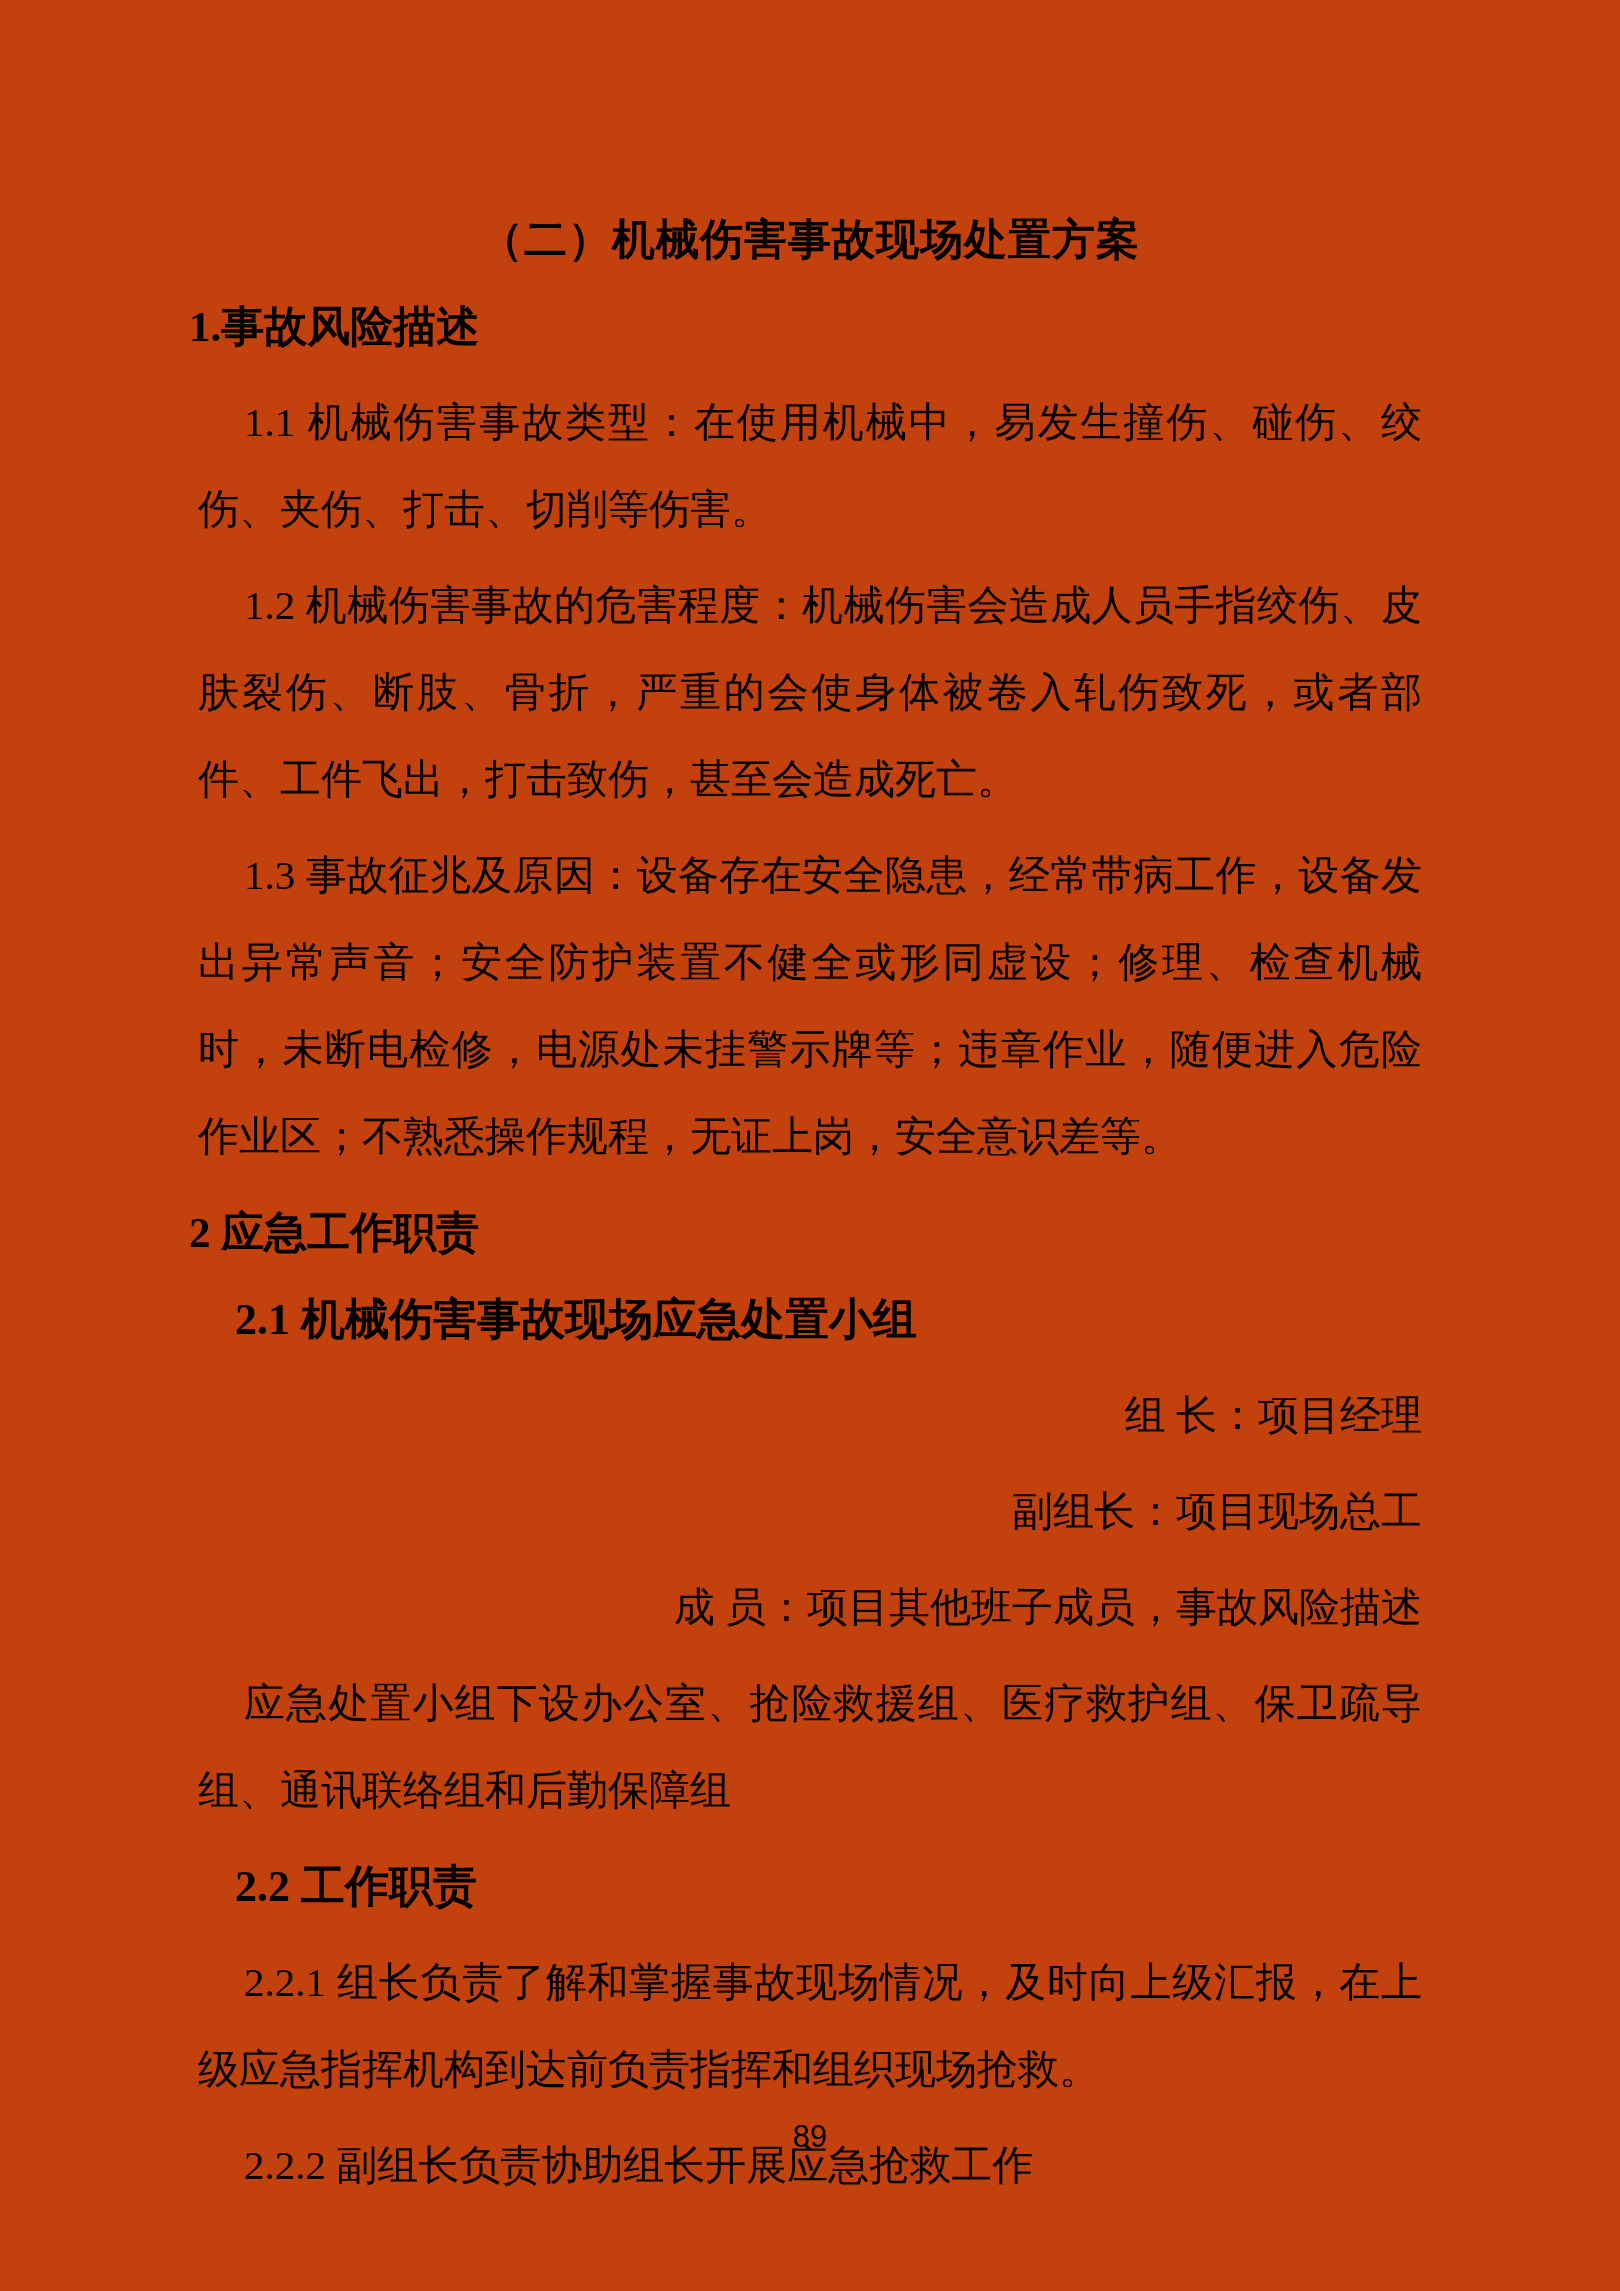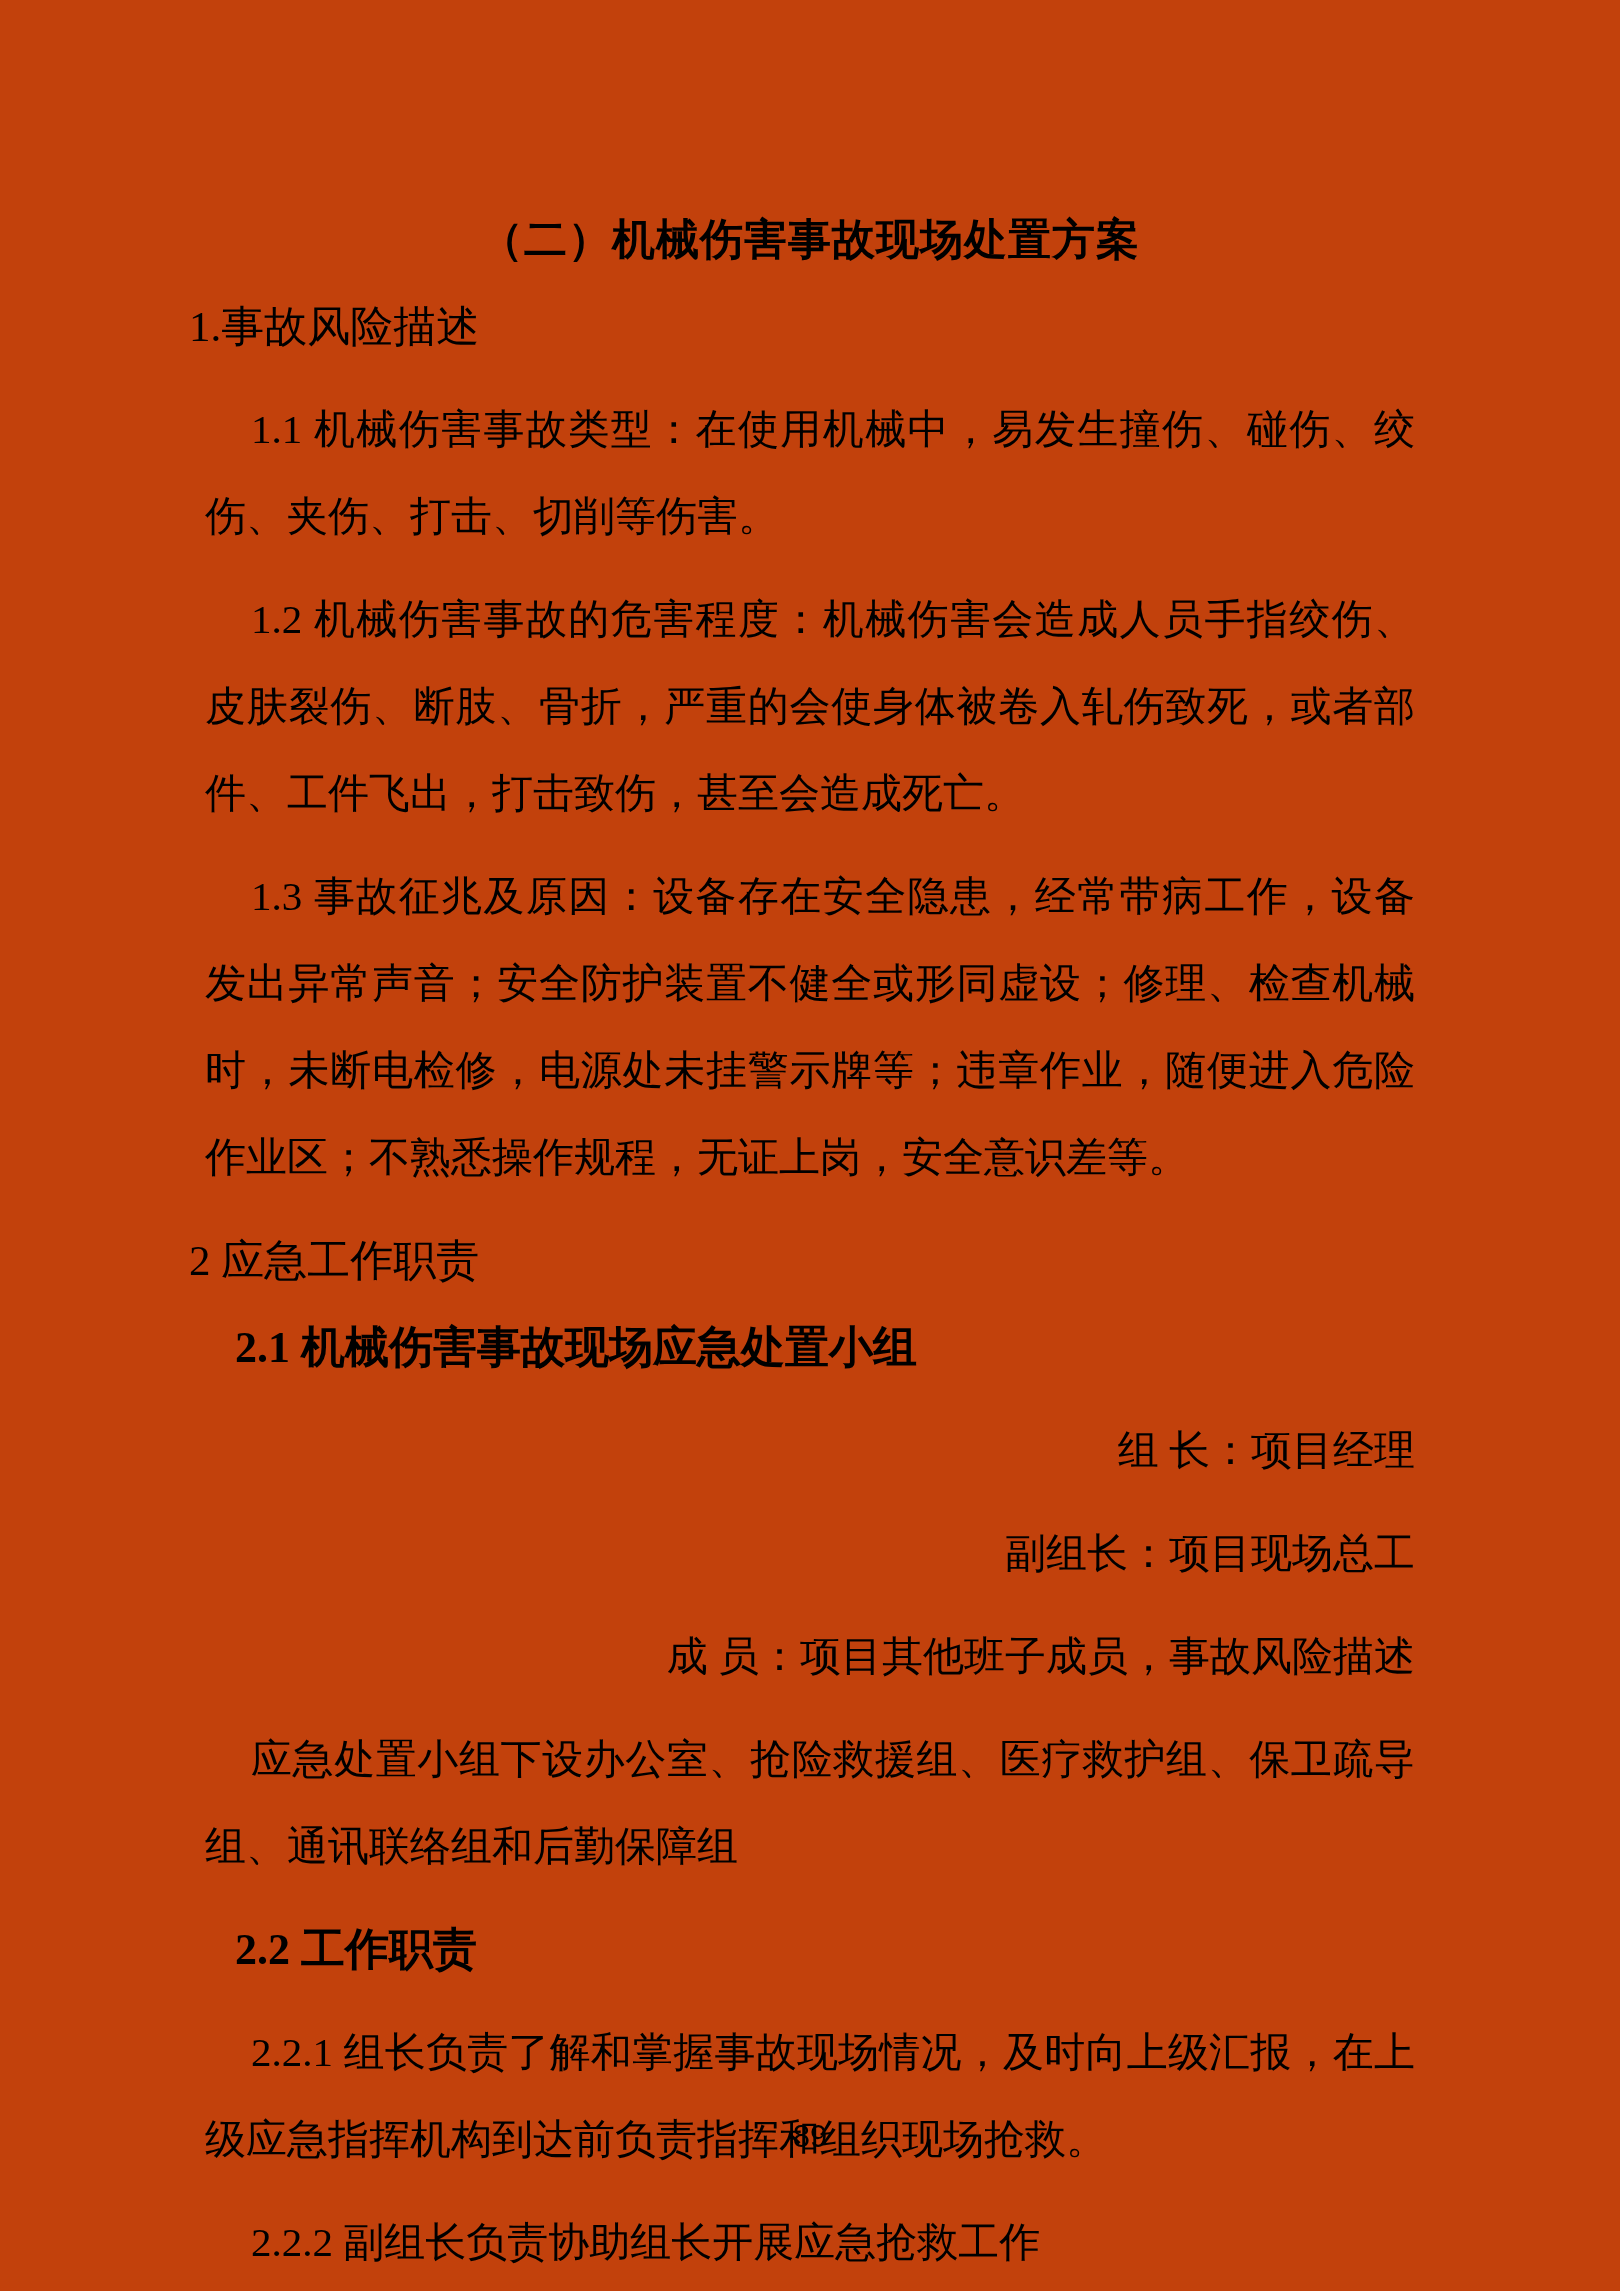--- a/index.html
+++ b/index.html
@@ -21,31 +21,31 @@
   }
   .doc-title {
     font-size: 43px;
     font-weight: bold;
     text-align: center;
     line-height: 87px;
     letter-spacing: 1px;
   }
   .h-major {
     font-size: 43px;
-    font-weight: normal;
+    font-weight: bold;
     line-height: 87px;
   }
   .h-sub {
     font-size: 44px;
     font-weight: bold;
     line-height: 87px;
     text-indent: 46px;
   }
   p.body {
-    margin: 16px;
+    margin: 9px;
     font-size: 41px;
     line-height: 87px;
     text-align: justify;
     text-justify: inter-ideograph;
   }
   p.body.indent {
     text-indent: 46px;
   }
   p.body.single {
     text-align: right;

